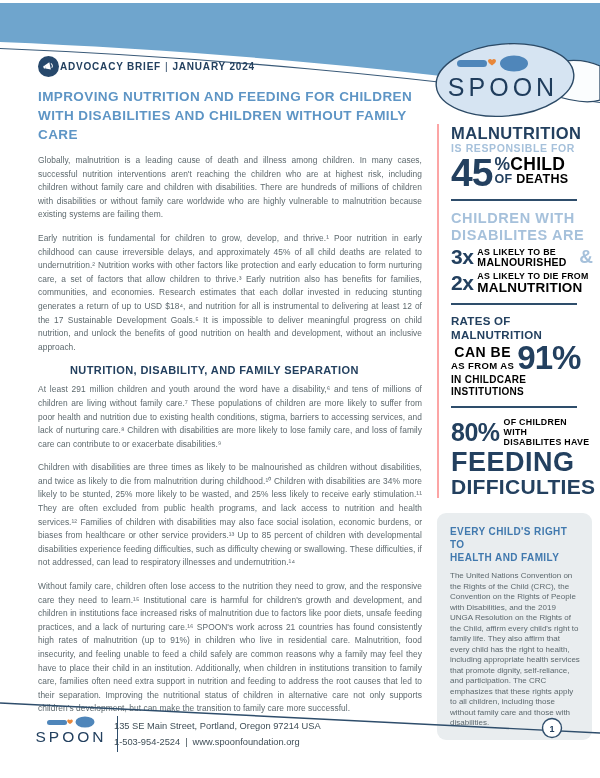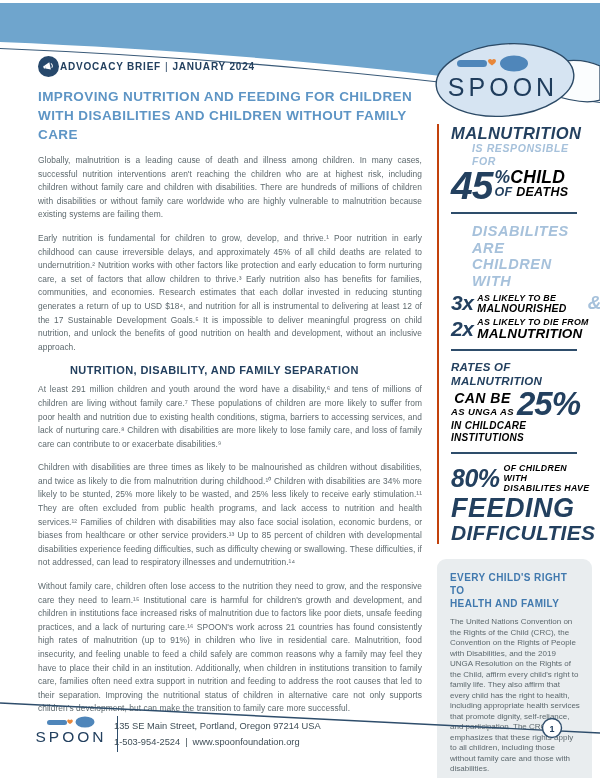--- a/index.html
+++ b/index.html
@@ -13,25 +13,25 @@
   .main-col{position:absolute;left:38px;top:56px;width:384px;}
   .badge-row{display:flex;align-items:center;gap:1px;margin-bottom:10px;}
   .badge-icon{width:21px;height:21px;border-radius:50%;background:#27486B;display:flex;align-items:center;justify-content:center;flex:0 0 auto;}
   .badge-text{font-size:10px;font-weight:bold;color:#23405F;letter-spacing:.8px;}
   .badge-text .sep{color:#23405F;margin:0 4px;font-weight:400;}
   .title{margin:0 0 10px 0;font-size:13.5px;line-height:19px;font-weight:bold;color:#5E95C5;letter-spacing:.4px;}
   .body-p{margin:0 0 10px 0;font-size:8.4px;line-height:13.6px;color:#5D696E;text-align:justify;letter-spacing:.05px;}
   .section-heading{margin:3px 0 7px 0;font-size:11px;font-weight:bold;color:#23405F;letter-spacing:.4px;padding-left:32px;}
   
   .sidebar{position:absolute;left:437px;top:124px;width:156px;}
-  .stats{border-left:2px solid #c2410c;padding-left:12px;font-style:italic;}
+  .stats{border-left:2px solid #fca5a5;padding-left:12px;}
   .sb-divider{height:2px;background:#2E4D6B;width:126px;margin:8px 0 9px 0;}
   .navy{color:#23405F;}
   .blue{color:#000000;}
-  .ltblue{color:#A6C1DB;margin-left:21px;}
+  .ltblue{color:#A6C1DB;}
   .stat1-title{font-size:16.5px;font-weight:800;letter-spacing:.4px;line-height:18px;}
   .stat1-sub{font-size:10.5px;font-weight:bold;letter-spacing:.6px;line-height:13px;}
   .big-row{display:flex;align-items:flex-start;}
   .stat1-value{font-size:39px;font-weight:800;line-height:36px;letter-spacing:-1px;}
   .stat1-stack{margin-left:2px;margin-top:1px;line-height:1;}
   .stat1-stack .r1{font-size:17.5px;font-weight:800;letter-spacing:.3px;display:block;line-height:17px;}
   .stat1-stack .r2{font-size:12.5px;font-weight:800;letter-spacing:.3px;display:block;line-height:13px;}
   .stat2-intro{font-size:14.5px;font-weight:bold;letter-spacing:.6px;line-height:16.5px;}
   .mult-row{display:flex;align-items:center;margin-top:3px;}
   .mult{font-size:21px;font-weight:800;line-height:22px;letter-spacing:-.5px;}
@@ -120,22 +120,22 @@
           <span class="stat1-stack">
             <span class="r1"><span class="navy">%</span><span class="blue">CHILD</span></span>
             <span class="r2"><span class="navy">OF</span> <span class="blue">DEATHS</span></span>
           </span>
         </div>
       </div>
 
       <div class="sb-divider"></div>
 
       <div>
+        <div class="stat2-intro ltblue">CHILDREN WITH</div>
         <div class="stat2-intro ltblue">DISABILITES ARE</div>
-        <div class="stat2-intro ltblue">CHILDREN WITH</div>
         <div class="mult-row">
           <span class="mult navy">3x</span>
           <span class="mult-stack blue">
             <span class="s1">AS LIKELY TO BE</span>
             <span class="s2a">MALNOURISHED</span>
           </span>
           <span class="amp ltblue">&amp;</span>
         </div>
         <div class="mult-row">
           <span class="mult navy">2x</span>
@@ -146,23 +146,23 @@
         </div>
       </div>
 
       <div class="sb-divider"></div>
 
       <div>
         <div class="stat3-title navy">RATES OF MALNUTRITION</div>
         <div class="stat3-row">
           <span class="stat3-stack blue">
             <span class="c1">CAN BE</span>
-            <span class="c2">AS UNGA AS</span>
-          </span>
-          <span class="stat3-value navy">25%</span>
+            <span class="c2">AS FROM AS</span>
+          </span>
+          <span class="stat3-value navy">91%</span>
         </div>
         <div class="stat3-tail blue">IN CHILDCARE INSTITUTIONS</div>
       </div>
 
       <div class="sb-divider"></div>
 
       <div>
         <div class="stat4-row">
           <span class="stat4-value navy">80%</span>
           <span class="stat4-stack blue">

